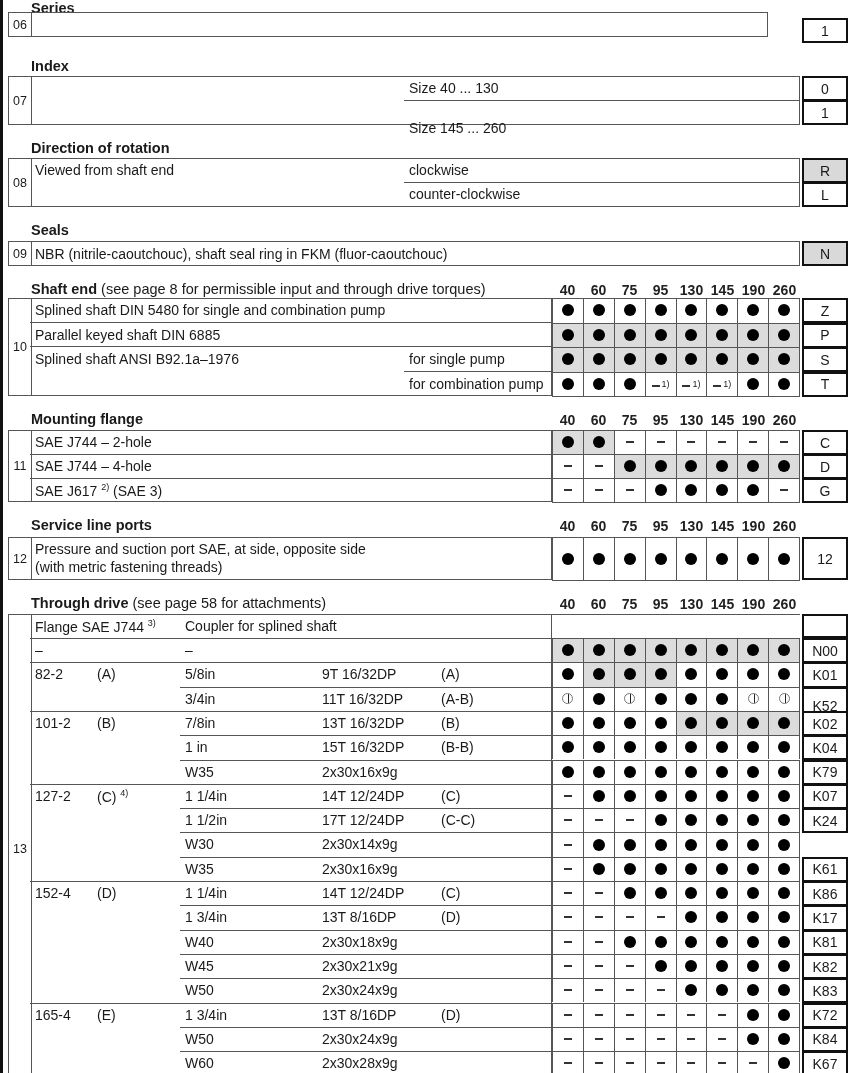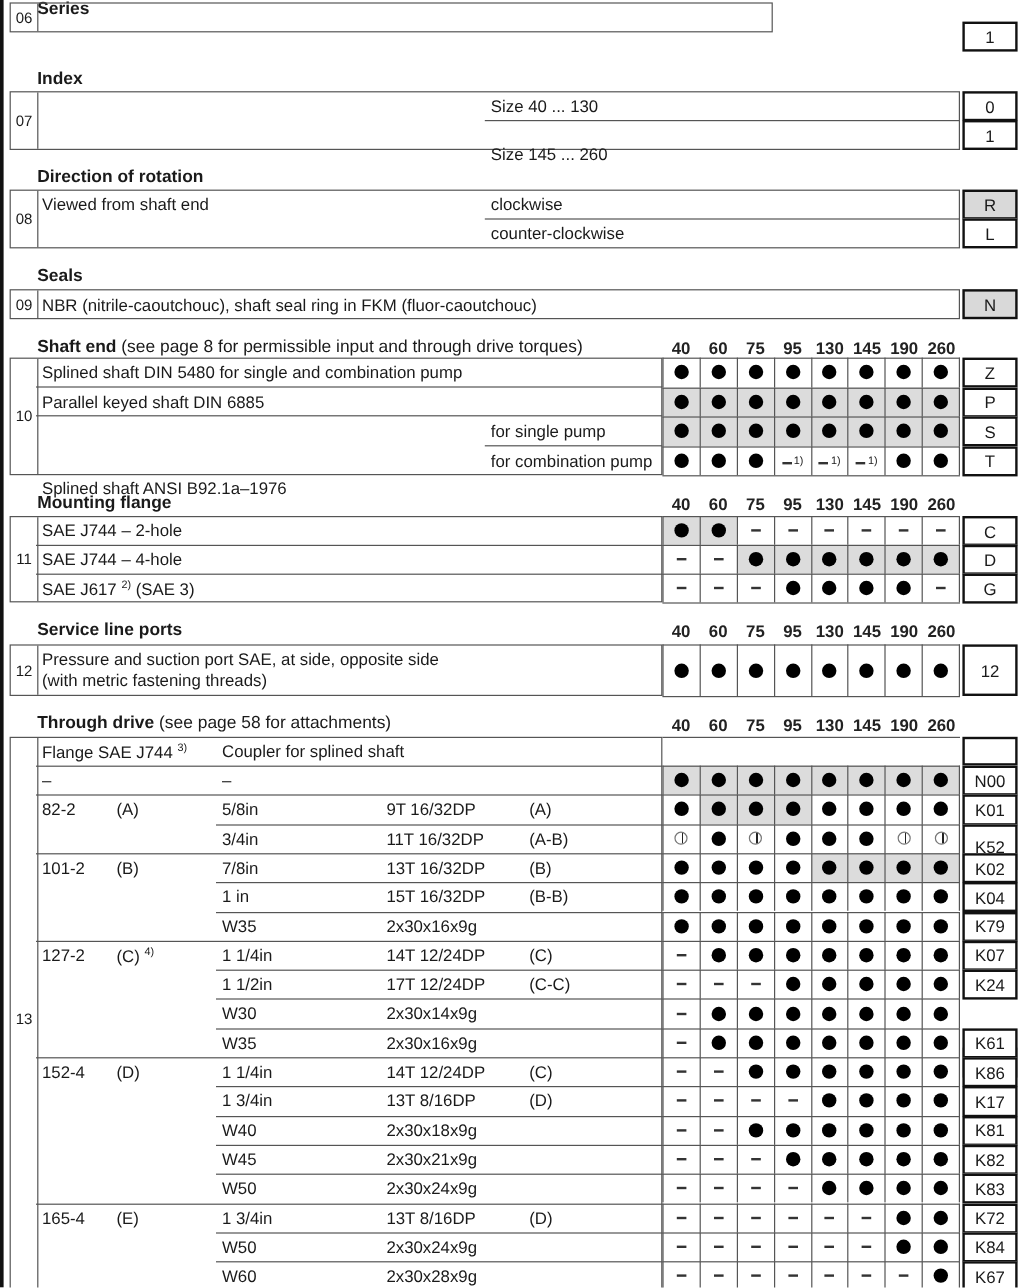--- a/index.html
+++ b/index.html
@@ -24,21 +24,21 @@
   .dashfn{display:flex;align-items:center;font-size:9px;}
   .dashfn .dash{margin-right:2px;margin-top:4px;}
   .gridline{position:absolute;height:1px;background:#555;}
 </style>
 </head>
 <body>
 
 <div class="edge"></div>
 <div id="root">
     <div class="title" style="top: 0px;"><span>Series</span></div>
-    <div class="box" style="top: 2px; height: 25px; width: 636px; border-right: 1px solid rgb(85, 85, 85);">
+    <div class="box" style="top: 12px; height: 25px; width: 760px; border-right: 1px solid rgb(85, 85, 85);">
       <div class="num">06</div>
     </div>
     <div class="code" style="top: 18px; height: 25px;">1</div>
     <div class="title" style="top: 58px;"><span>Index</span></div>
     <div class="box" style="top: 76px; height: 49px; width: 792px; border-right: 1px solid rgb(85, 85, 85);">
       <div class="num">07</div>
     </div>
     <div class="gridline" style="left: 404px; width: 396px; top: 100px;"></div>
     <div class="txt" style="left: 409px; top: 80px;">Size 40 ... 130</div>
     <div class="code" style="top: 76px; height: 25px;">0</div>
@@ -126,21 +126,21 @@
         <div class="dot"></div>
       </div>
       <div class="cell shade">
         <div class="dot"></div>
       </div>
       <div class="cell shade" style="border-right: 1px solid rgb(85, 85, 85);">
         <div class="dot"></div>
       </div>
     </div>
     <div class="code" style="top: 322.5px; height: 25px;">P</div>
-    <div class="txt" style="left: 35px; top: 351px; margin-top: 48px;">Splined shaft ANSI B92.1a–1976</div>
+    <div class="txt" style="left: 35px; top: 351px;">Splined shaft ANSI B92.1a–1976</div>
     <div class="txt" style="left: 409px; top: 351px;">for single pump</div>
     <div class="grid" style="top: 347px; height: 24.5px;">
       <div class="cell shade">
         <div class="dot"></div>
       </div>
       <div class="cell shade">
         <div class="dot"></div>
       </div>
       <div class="cell shade">
         <div class="dot"></div>

